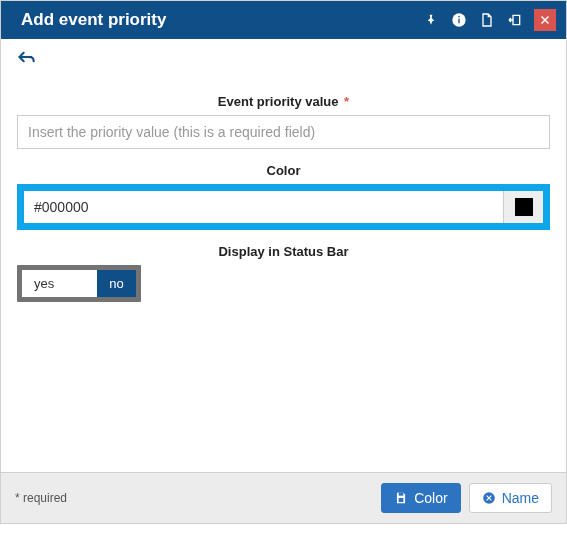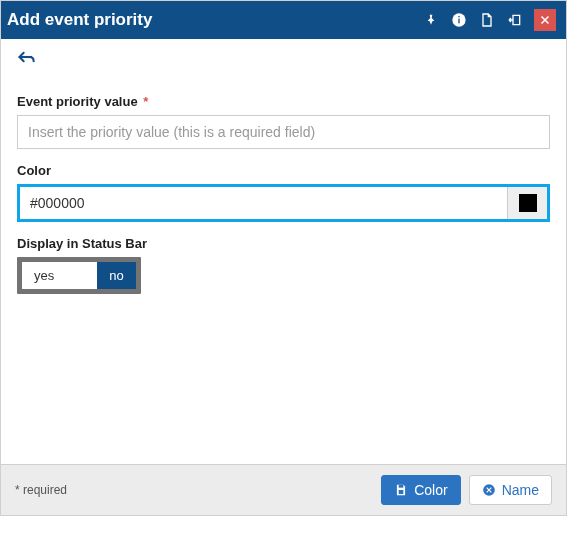--- a/index.html
+++ b/index.html
@@ -14,21 +14,21 @@
   .modal {
     width: 567px;
     border: 1px solid #d0d0d0;
   }
   .modal-header {
     background: #0f4e87;
     color: #fff;
     display: flex;
     align-items: center;
     justify-content: space-between;
-    padding: 8px 10px 8px 6px;
+    padding: 8px 10px 8px 20px;
   }
   .modal-title {
     font-size: 17px;
     font-weight: 700;
   }
   .header-icons {
     display: flex;
     align-items: center;
     gap: 10px;
   }
@@ -64,35 +64,36 @@
   .body {
     padding: 8px 16px 20px 16px;
   }
   .form-group { margin-top: 14px; }
   .form-label {
     font-weight: 700;
     font-size: 13px;
     color: #222;
     display: block;
     margin-bottom: 6px;
+    text-align: center;
   }
   .req { color: #d9534f; margin-left: 2px; }
   .text-input {
     width: 100%;
     padding: 8px 10px;
     border: 1px solid #ccc;
     font-size: 14px;
     color: #555;
     background: #fff;
   }
   .text-input::placeholder { color: #999; }
   .color-row {
     display: flex;
     width: 100%;
-    border: 3px solid #0ea5e9;
+    border: 7px solid #0ea5e9;
     gap: 28px;
   }
   .color-input {
     flex: 1;
     padding: 8px 10px;
     border: none;
     font-size: 14px;
     color: #333;
     outline: none;
   }

